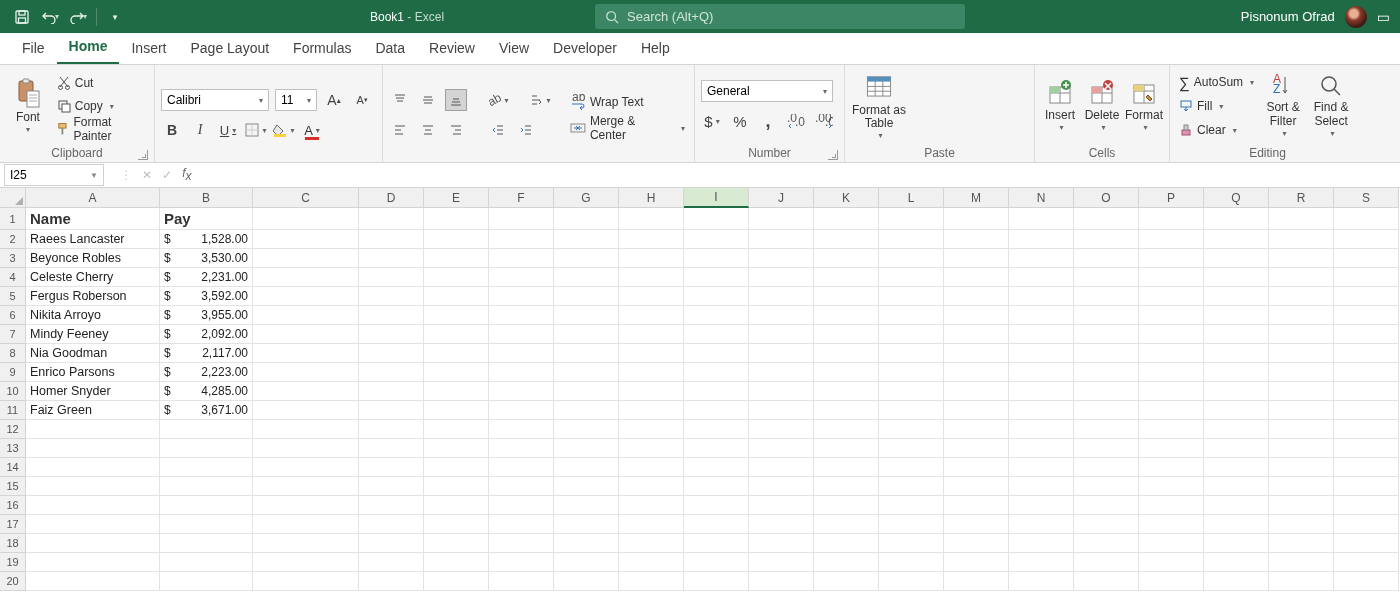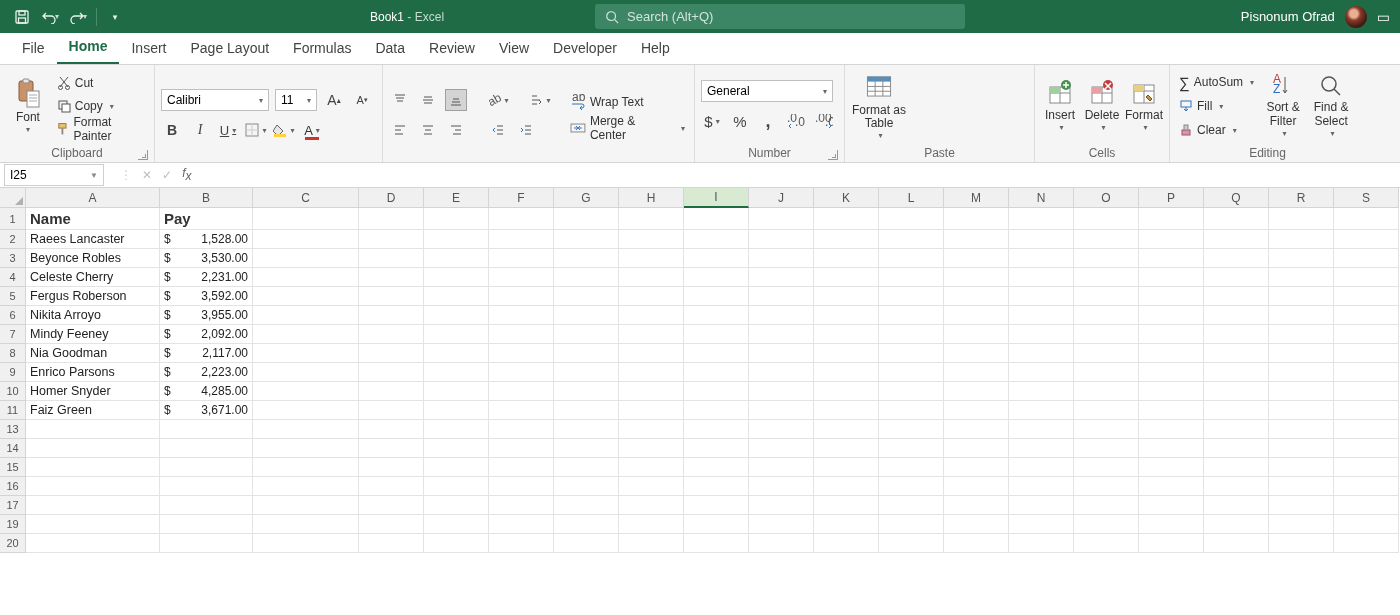--- a/index.html
+++ b/index.html
@@ -740,20 +740,42 @@
         <div class="cell" style="width: 65px;"></div>
         <div class="cell" style="width: 65px;"></div>
         <div class="cell" style="width: 65px;"></div>
         <div class="cell" style="width: 65px;"></div>
         <div class="cell" style="width: 65px;"></div>
         <div class="cell" style="width: 65px;"></div>
         <div class="cell" style="width: 65px;"></div>
         <div class="cell" style="width: 65px;"></div>
       </div>
       <div class="row">
+        <div class="rowhdr">12</div>
+        <div class="cell" style="width: 134px;"></div>
+        <div class="cell" style="width: 93px;"></div>
+        <div class="cell" style="width: 106px;"></div>
+        <div class="cell" style="width: 65px;"></div>
+        <div class="cell" style="width: 65px;"></div>
+        <div class="cell" style="width: 65px;"></div>
+        <div class="cell" style="width: 65px;"></div>
+        <div class="cell" style="width: 65px;"></div>
+        <div class="cell" style="width: 65px;"></div>
+        <div class="cell" style="width: 65px;"></div>
+        <div class="cell" style="width: 65px;"></div>
+        <div class="cell" style="width: 65px;"></div>
+        <div class="cell" style="width: 65px;"></div>
+        <div class="cell" style="width: 65px;"></div>
+        <div class="cell" style="width: 65px;"></div>
+        <div class="cell" style="width: 65px;"></div>
+        <div class="cell" style="width: 65px;"></div>
+        <div class="cell" style="width: 65px;"></div>
+        <div class="cell" style="width: 65px;"></div>
+      </div>
+      <div class="row">
         <div class="rowhdr">13</div>
         <div class="cell" style="width: 134px;"></div>
         <div class="cell" style="width: 93px;"></div>
         <div class="cell" style="width: 106px;"></div>
         <div class="cell" style="width: 65px;"></div>
         <div class="cell" style="width: 65px;"></div>
         <div class="cell" style="width: 65px;"></div>
         <div class="cell" style="width: 65px;"></div>
         <div class="cell" style="width: 65px;"></div>
         <div class="cell" style="width: 65px;"></div>
@@ -850,20 +872,42 @@
         <div class="cell" style="width: 65px;"></div>
         <div class="cell" style="width: 65px;"></div>
         <div class="cell" style="width: 65px;"></div>
         <div class="cell" style="width: 65px;"></div>
         <div class="cell" style="width: 65px;"></div>
         <div class="cell" style="width: 65px;"></div>
         <div class="cell" style="width: 65px;"></div>
         <div class="cell" style="width: 65px;"></div>
       </div>
       <div class="row">
+        <div class="rowhdr">18</div>
+        <div class="cell" style="width: 134px;"></div>
+        <div class="cell" style="width: 93px;"></div>
+        <div class="cell" style="width: 106px;"></div>
+        <div class="cell" style="width: 65px;"></div>
+        <div class="cell" style="width: 65px;"></div>
+        <div class="cell" style="width: 65px;"></div>
+        <div class="cell" style="width: 65px;"></div>
+        <div class="cell" style="width: 65px;"></div>
+        <div class="cell" style="width: 65px;"></div>
+        <div class="cell" style="width: 65px;"></div>
+        <div class="cell" style="width: 65px;"></div>
+        <div class="cell" style="width: 65px;"></div>
+        <div class="cell" style="width: 65px;"></div>
+        <div class="cell" style="width: 65px;"></div>
+        <div class="cell" style="width: 65px;"></div>
+        <div class="cell" style="width: 65px;"></div>
+        <div class="cell" style="width: 65px;"></div>
+        <div class="cell" style="width: 65px;"></div>
+        <div class="cell" style="width: 65px;"></div>
+      </div>
+      <div class="row">
         <div class="rowhdr">19</div>
         <div class="cell" style="width: 134px;"></div>
         <div class="cell" style="width: 93px;"></div>
         <div class="cell" style="width: 106px;"></div>
         <div class="cell" style="width: 65px;"></div>
         <div class="cell" style="width: 65px;"></div>
         <div class="cell" style="width: 65px;"></div>
         <div class="cell" style="width: 65px;"></div>
         <div class="cell" style="width: 65px;"></div>
         <div class="cell" style="width: 65px;"></div>

